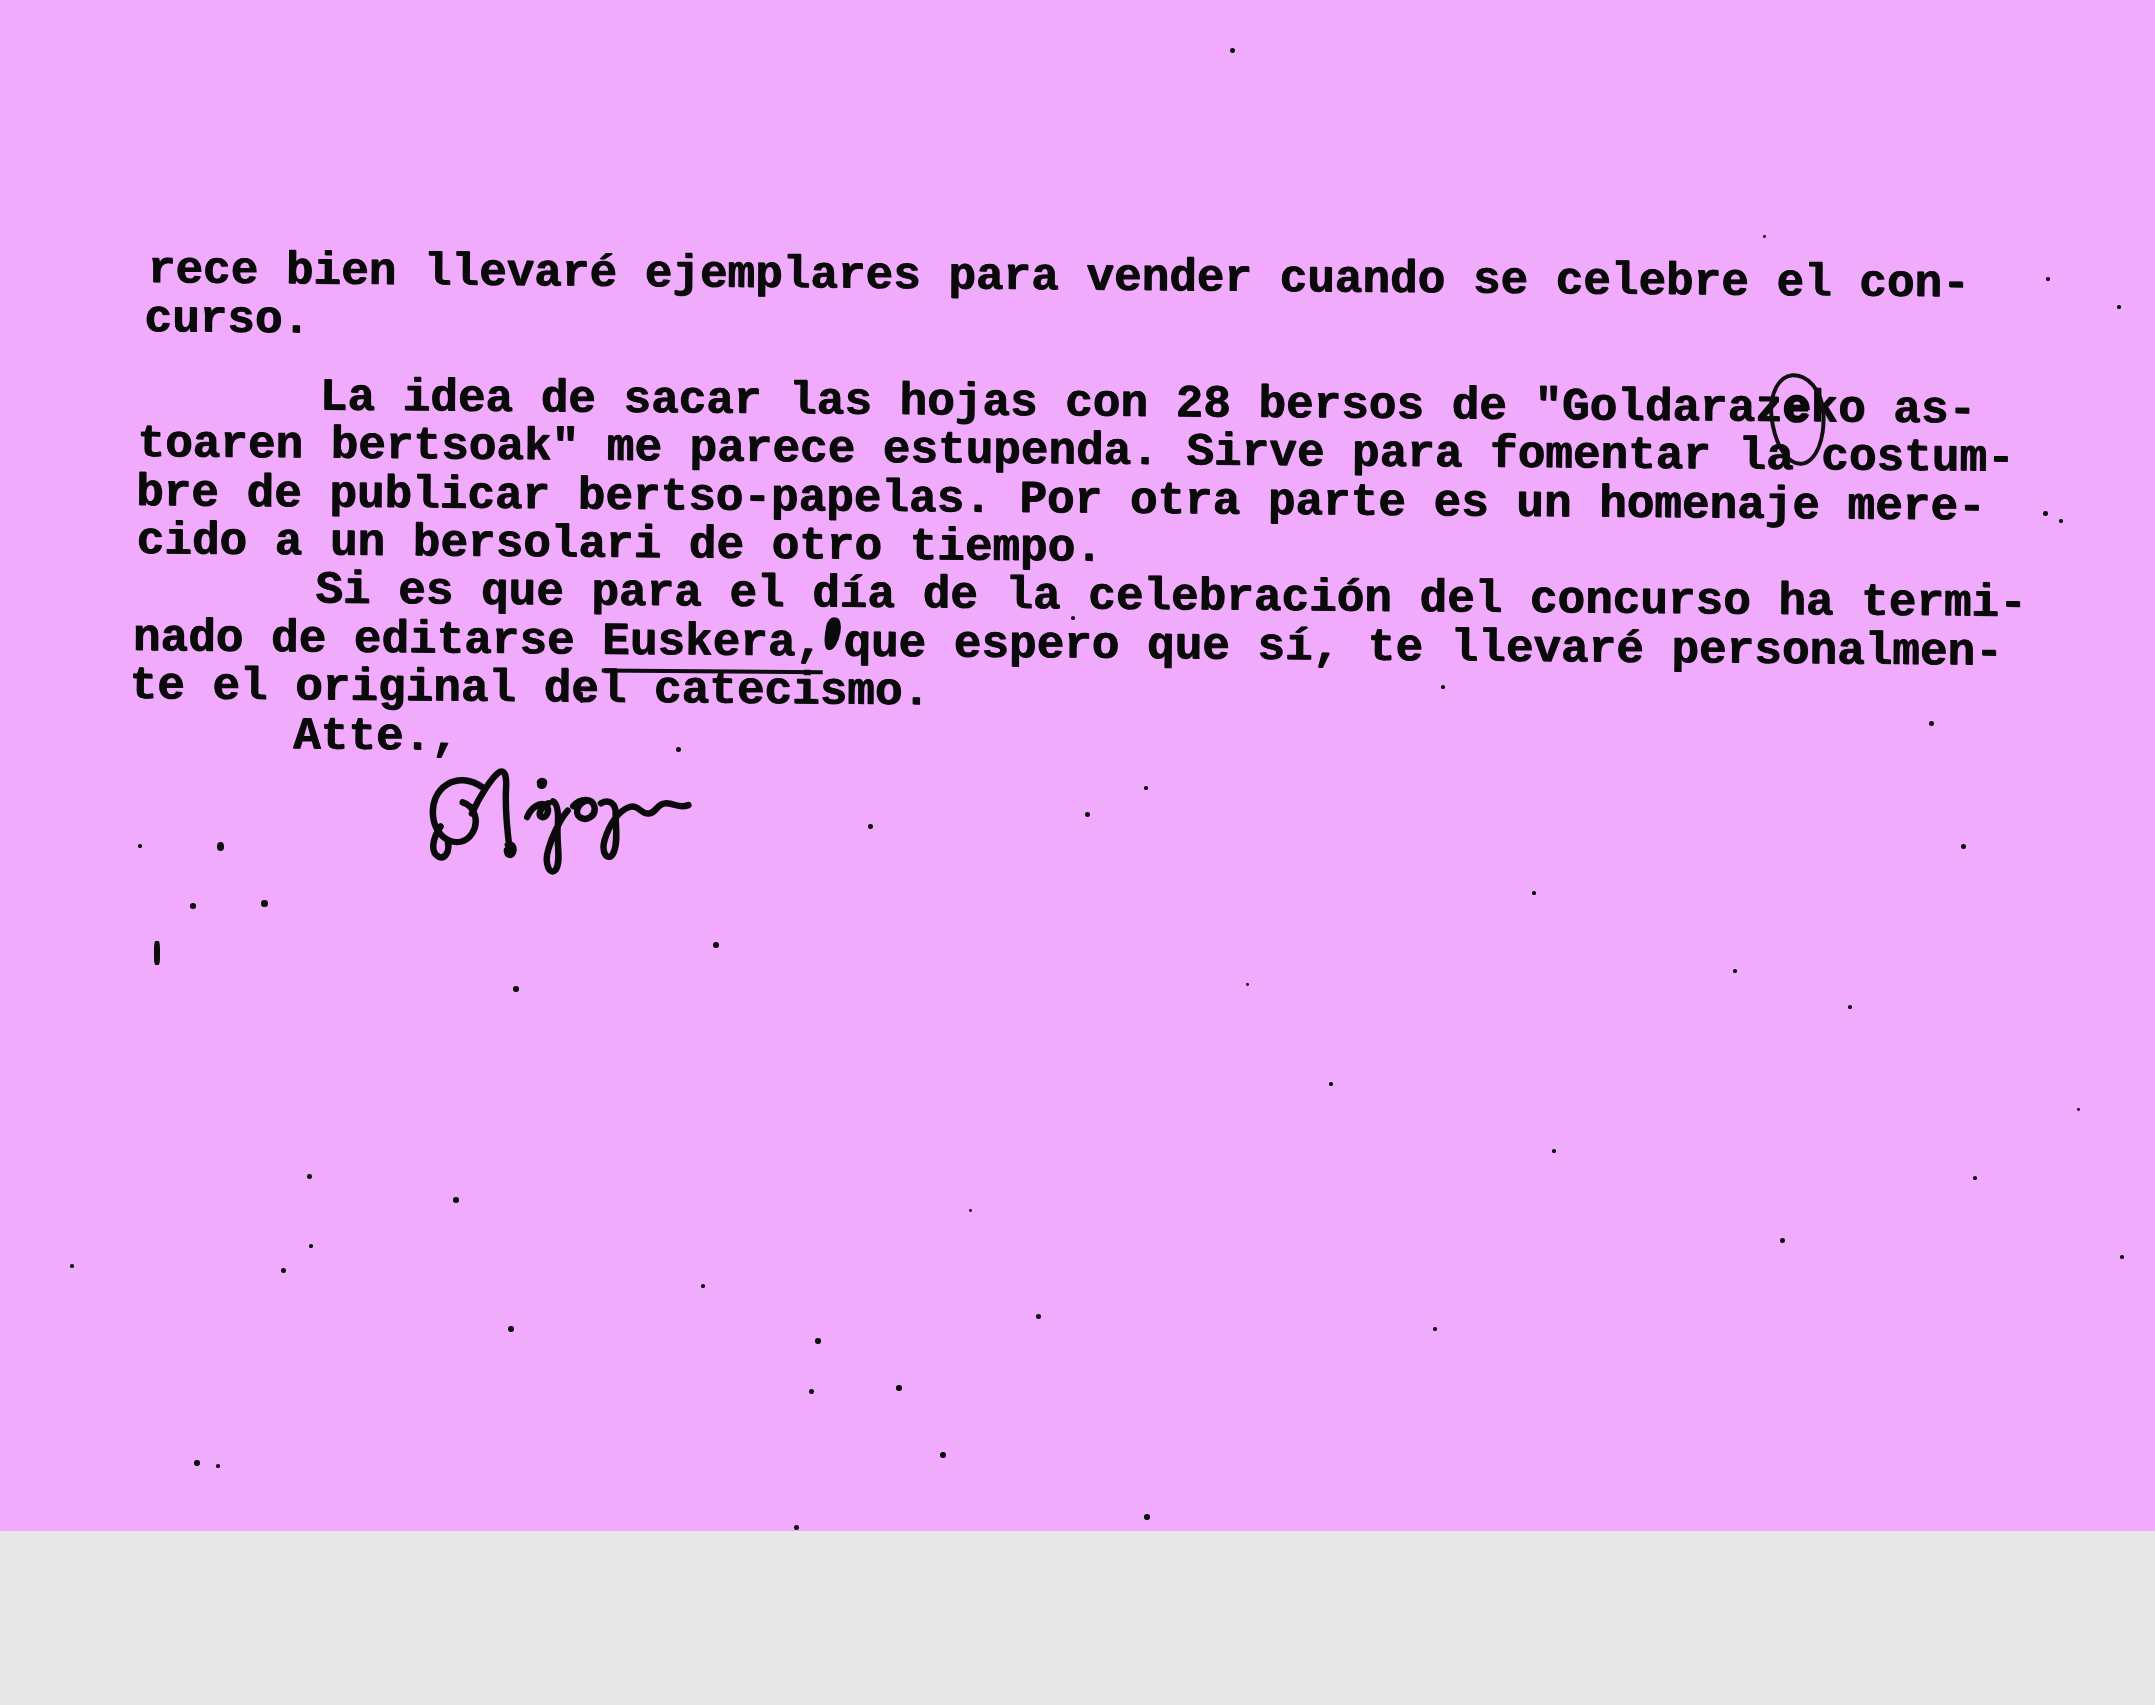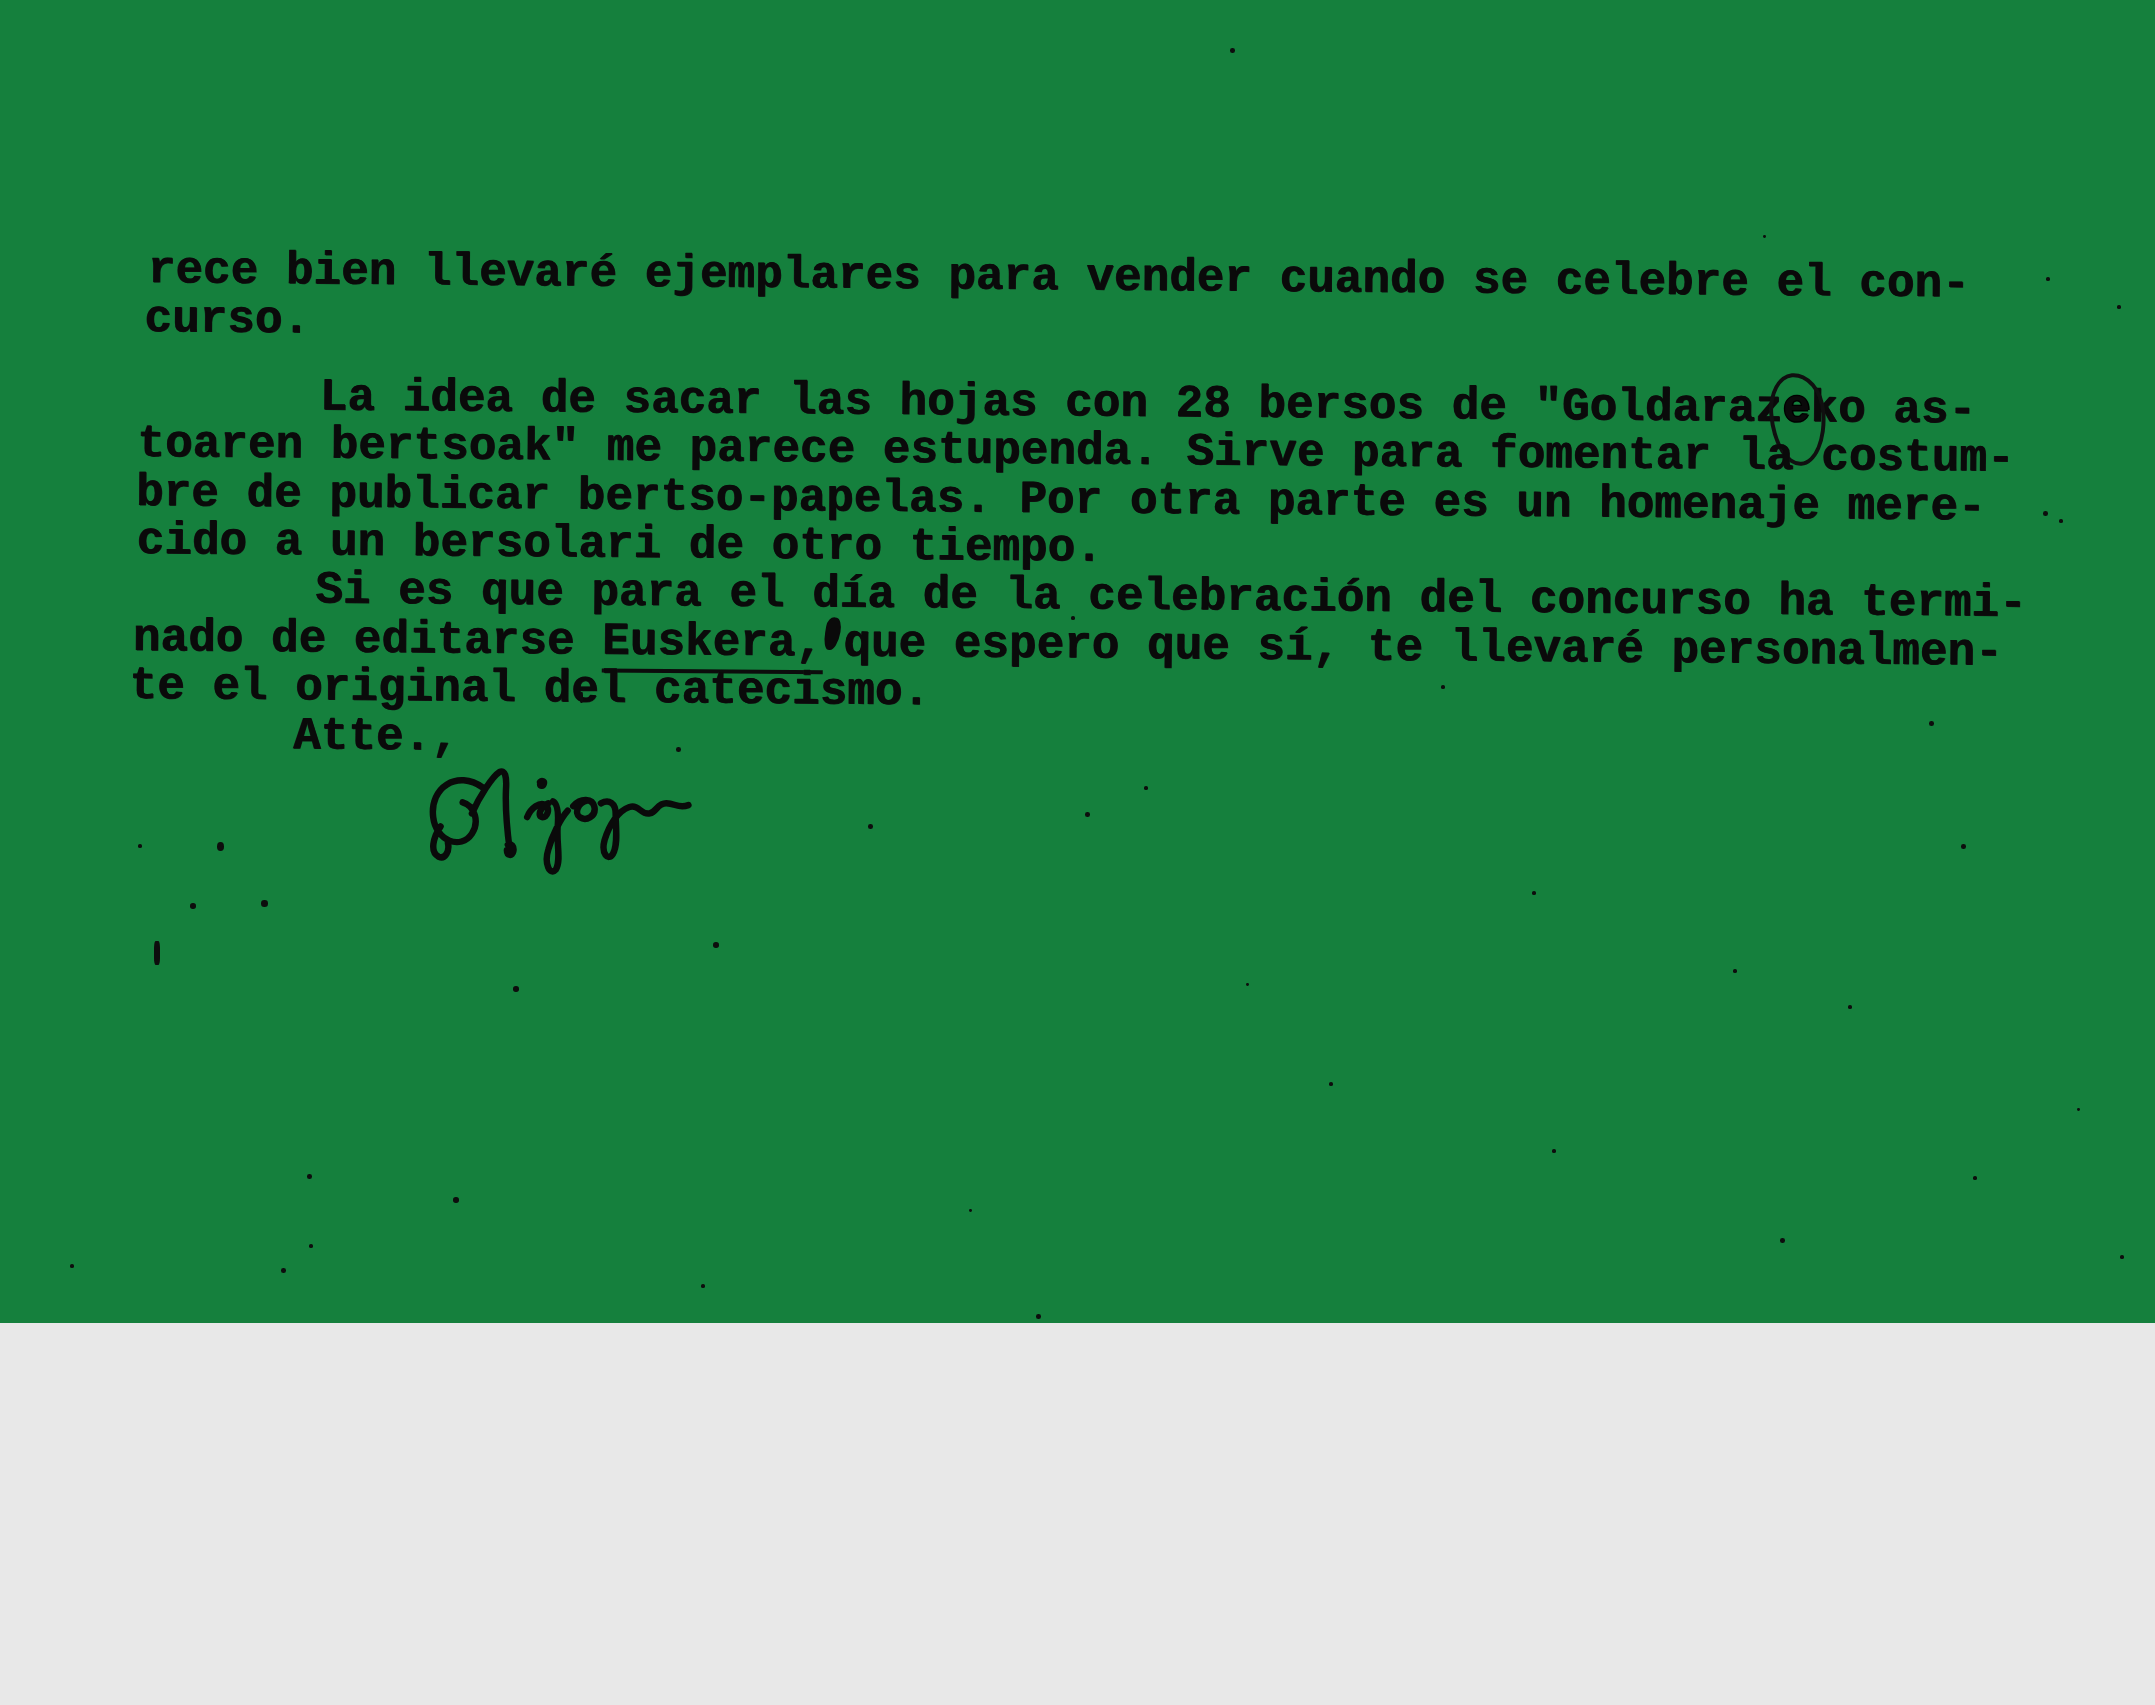--- a/index.html
+++ b/index.html
@@ -3,22 +3,22 @@
 <meta charset="utf-8">
 <style>
   html, body {
     margin: 0;
     padding: 0;
     background: #e8e8e8;
   }
   .page {
     position: relative;
     width: 2155px;
-    height: 1323px;
-    background: #15803d;
+    height: 1531px;
+    background: #f0abfc;
     overflow: hidden;
     font-family: "Liberation Mono", "DejaVu Sans Mono", monospace;
   }
   .typed {
     position: absolute;
     left: 0; top: 0;
     width: 100%; height: 100%;
     transform: rotate(0.45deg);
     transform-origin: 148px 258px;
   }

